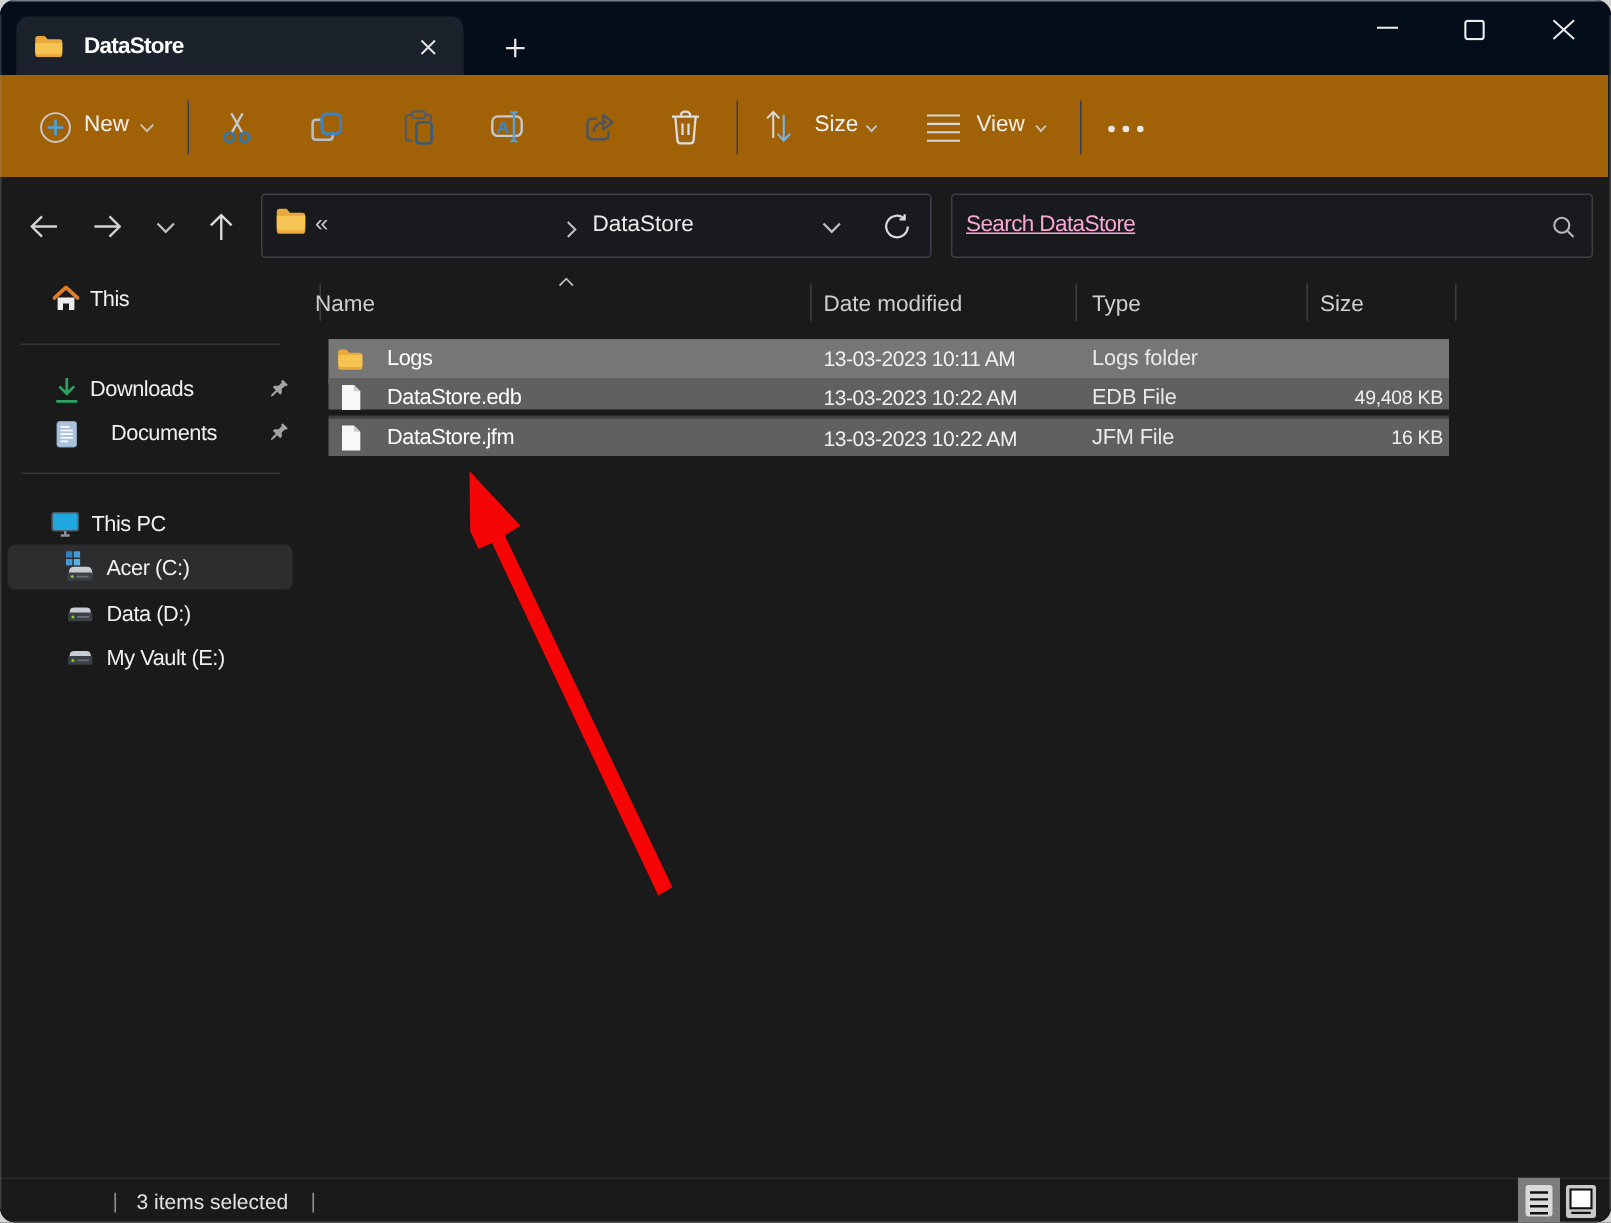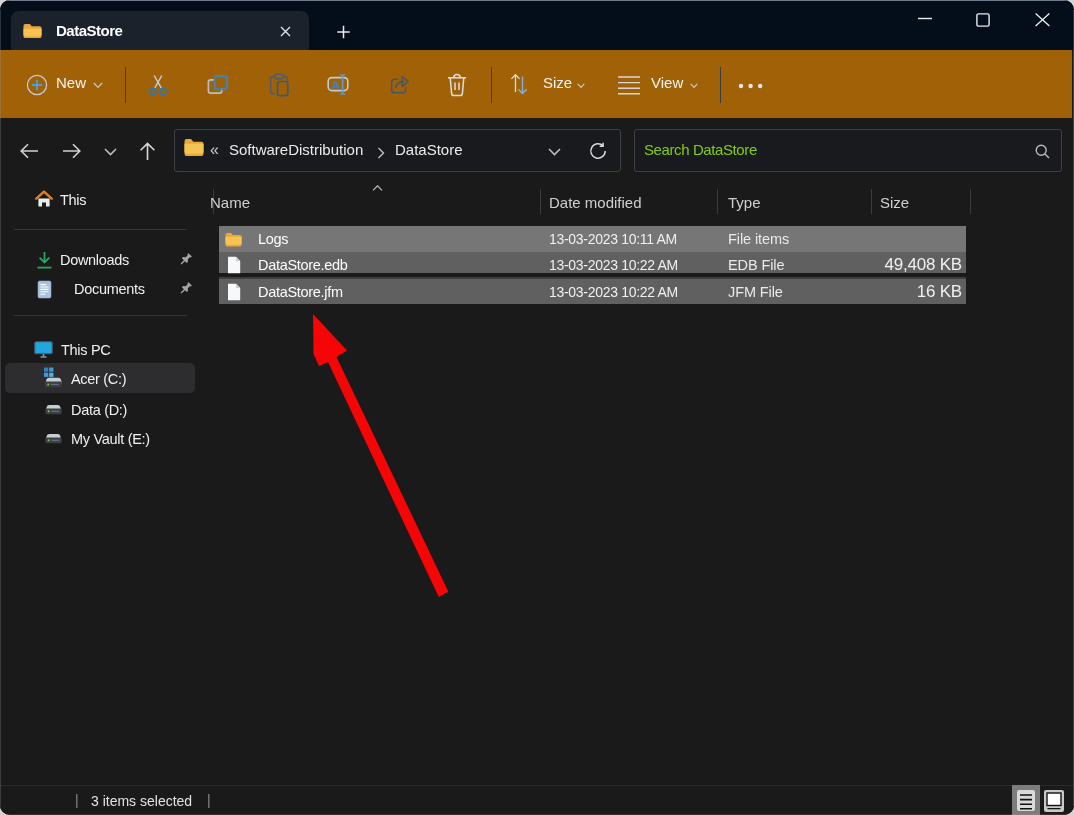--- a/index.html
+++ b/index.html
@@ -24,21 +24,21 @@
   .sideitem { position:absolute; color:#f0f0f0; font-size:14.5px; letter-spacing:-0.3px; }
   .sidesep { position:absolute; height:1px; background:#36363a; left:14px; width:173px; }
   #acersel { position:absolute; left:5px; top:363px; width:190px; height:30px; background:#2d2d30; border-radius:5px; }
   
   .hdrtext { position:absolute; color:#cfcfcf; font-size:15px; top:0; }
   .hsep { position:absolute; width:1px; top:189px; height:25px; background:#3c3c3e; }
   .frow { position:absolute; left:219px; width:747px; height:26px; }
   .frow .nm { position:absolute; left:39px; top:0; height:100%; line-height:26px; color:#fdfdfd; font-size:14.5px; letter-spacing:-0.3px; }
   .frow .dt { position:absolute; left:330px; top:0; height:100%; line-height:26px; color:#f0f0f0; font-size:14px; letter-spacing:-0.3px;text-align:center; }
   .frow .tp { position:absolute; left:509px; top:0; height:100%; line-height:26px; color:#e9e9e9; font-size:14.5px; letter-spacing:-0.1px; }
-  .frow .sz { position:absolute; right:4px; top:0; height:100%; line-height:26px; color:#f0f0f0; font-size:17px; letter-spacing:-0.2px; }
+  .frow .sz { position:absolute; right:4px; top:0; height:100%; line-height:26px; color:#f0f0f0; font-size:13px; letter-spacing:-0.2px; }
   
   #statusbar { position:absolute; left:0; top:785px; width:1074px; height:30px; background:#1a1a1b; border-top:1px solid #2a2a2c; color:#e3e3e3; font-size:14px; }
 </style>
 </head>
 <body>
 <div id="win">
 
   <div id="titlebar">
     <div id="tab">
       <svg class="abs" style="left:12px;top:11.5px" width="19" height="16" viewBox="0 0 20 17" preserveAspectRatio="none">
@@ -152,34 +152,33 @@
     <svg class="abs" style="left:139px;top:24px" width="17" height="19" viewBox="0 0 17 19" stroke="#d9d9d9" stroke-width="1.6" fill="none">
         <path d="M8.5 18 V1.4 M1.6 8.3 L8.5 1.4 L15.4 8.3"></path>
       </svg>
 
     <div class="box" id="addrbox"></div>
     <svg class="abs" style="left:184px;top:19.5px" width="20" height="19" viewBox="0 0 20 17" preserveAspectRatio="none">
       <path d="M0.5 3 q0-2 2-2 h4.6 l2.2 2.4 h8.2 q2 0 2 2 v8.6 q0 2-2 2 h-15 q-2 0-2-2 z" fill="#e9a83a"></path>
       <path d="M0.5 5.2 h19 v6.8 q0 2-2 2 h-15 q-2 0-2-2 z" fill="#f6c452"></path>
     </svg>
     <span class="crumb" style="left:210px;top:11px;color:#c9c9c9;font-size:16px;">«</span>
-    <span class="crumb" style="left:229px;top:11px;">SoftwareDistribution</span>
     <svg class="abs" style="left:377px;top:29px" width="8" height="12" viewBox="0 0 8 12" stroke="#c0c0c0" stroke-width="1.4" fill="none">
         <path d="M1.5 1 L6.5 6 L1.5 11"></path>
       </svg>
     <span class="crumb" style="left:395px;top:11px;">DataStore</span>
     <svg class="abs" style="left:548px;top:30px" width="13" height="8" viewBox="0 0 13 8" stroke="#c0c0c0" stroke-width="1.5" fill="none">
         <path d="M1 1 L6.5 6.6 L12 1"></path>
       </svg>
     <svg class="abs" style="left:589px;top:24px" width="18" height="18" viewBox="0 0 18 18" fill="none">
       <path d="M16.2 9 a7.2 7.2 0 1 1 -2.1-5.1 M14.1 0.8 v3.4 h-3.4" stroke="#d9d9d9" stroke-width="1.5"></path>
     </svg>
 
     <div class="box" id="searchbox"></div>
-    <span class="crumb" style="left:644px;top:11px;color:#84cc16;letter-spacing:-0.4px;">Search DataStore</span>
+    <span class="crumb" style="left:644px;top:11px;color:#f9a8d4;letter-spacing:-0.4px;text-decoration:underline;">Search DataStore</span>
     <svg class="abs" style="left:1035px;top:26px" width="15" height="15" viewBox="0 0 15 15" stroke="#b9b9b9" stroke-width="1.4" fill="none">
         <circle cx="6.2" cy="6.2" r="5"></circle>
         <path d="M10 10 L14 14"></path>
       </svg>
   </div>
 
   <div id="sidebar">
     <svg class="abs" style="left:35px;top:190px" width="18" height="18" viewBox="0 0 18 18">
       <path d="M3.4 8.4 h11.2 V16 q0 0.6-0.6 0.6 h-3 v-4.2 h-4 v4.2 h-3 q-0.6 0-0.6-0.6 z" fill="#ececec"></path>
       <path d="M1.3 8.6 L9 1.6 L16.7 8.6" fill="none" stroke="#df7d28" stroke-width="2.5" stroke-linejoin="round" stroke-linecap="round"></path>
@@ -254,21 +253,21 @@
 
     <div class="abs" style="left:219px;top:250px;width:747px;height:1.5px;background:#3f3f3f;"></div>
     <div class="abs" style="left:219px;top:277px;width:747px;height:1.5px;background:#3f3f3f;"></div>
     <div class="frow" style="top:226px;height:30px;background:#767676;">
       <svg class="abs" style="left:5.5px;top:5.5px" width="17" height="16" viewBox="0 0 17 15" preserveAspectRatio="none">
         <path d="M0.5 2.6 q0-1.7 1.7-1.7 h3.8 l1.9 2 h7 q1.7 0 1.7 1.7 v7.3 q0 1.7-1.7 1.7 h-12.7 q-1.7 0-1.7-1.7 z" fill="#e9a83a"></path>
         <path d="M0.5 4.4 h16.1 v5.8 q0 1.7-1.7 1.7 h-12.7 q-1.7 0-1.7-1.7 z" fill="#f6c452"></path>
       </svg>
       <span class="nm">Logs</span>
       <span class="dt">13-03-2023 10:11 AM</span>
-      <span class="tp">File items</span>
+      <span class="tp">Logs folder</span>
     </div>
     <div class="frow" style="top:251.5px;height:21px;background:#606060;">
       <svg class="abs" style="left:8px;top:4px" width="14" height="18" viewBox="0 0 14 18">
         <path d="M1 0.7 h8 L13.2 4.9 V17.3 H1 z" fill="#f7f8f9"></path>
         <path d="M9 0.7 V4.9 H13.2 z" fill="#c9cdd1"></path>
       </svg>
       <span class="nm">DataStore.edb</span>
       <span class="dt">13-03-2023 10:22 AM</span>
       <span class="tp">EDB File</span>
       <span class="sz">49,408 KB</span>

